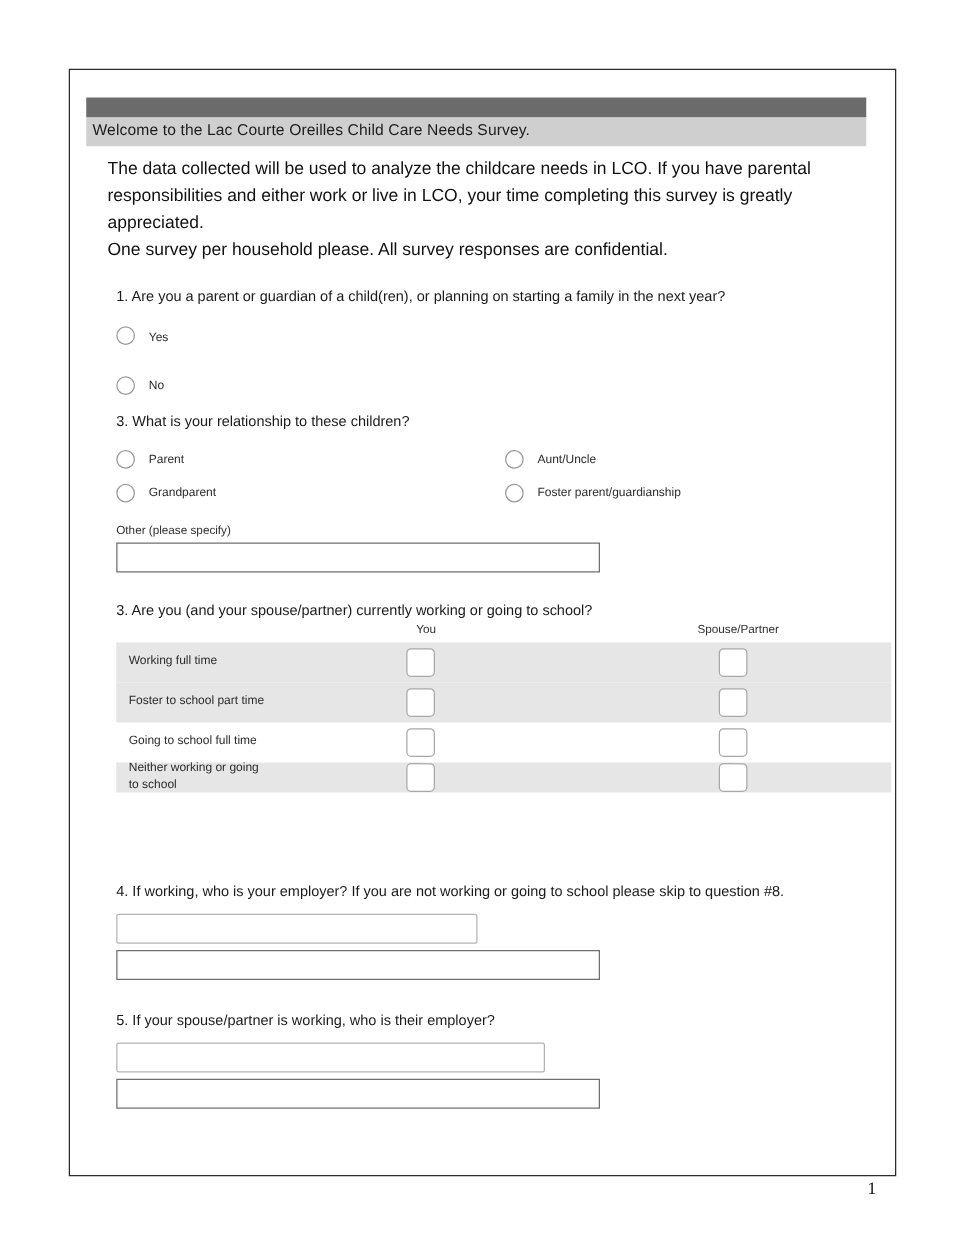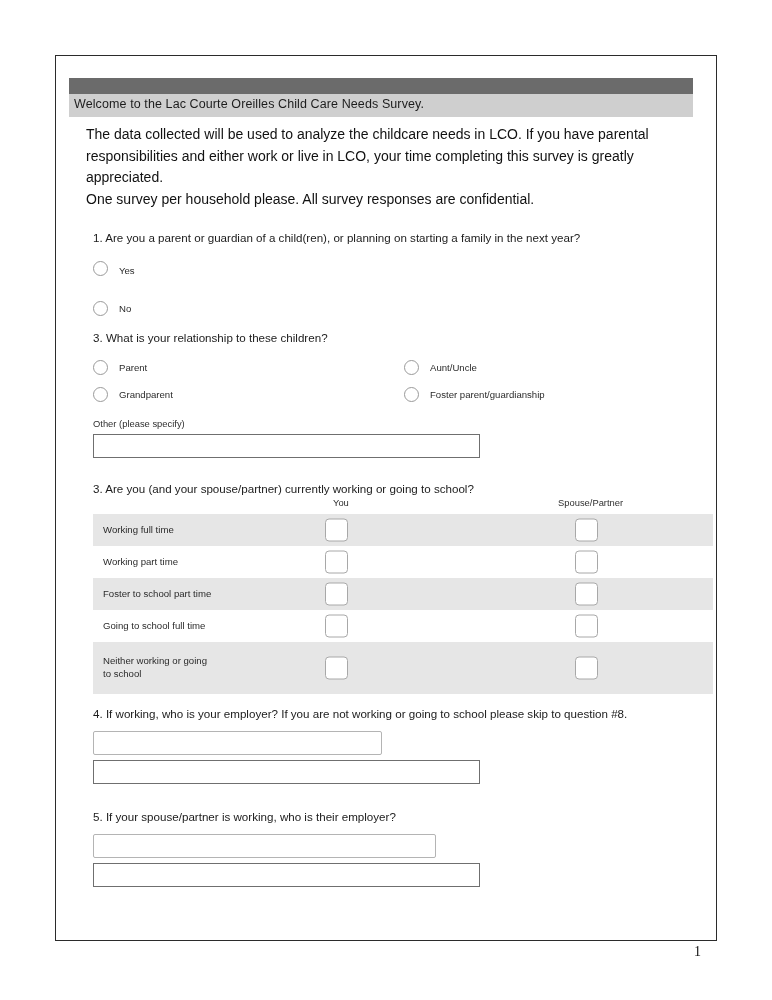--- a/index.html
+++ b/index.html
@@ -128,21 +128,21 @@
     position: absolute;
     font-size: 9.4px;
     color: #2f2f2f;
     white-space: nowrap;
   }
   .matrix-row {
     position: relative;
     width: 620px;
     height: 32px;
   }
-  .matrix-row.tall { height: 52px; }
+  .matrix-row.tall { height: 24px; }
   .matrix-row.shaded { background: #e6e6e6; }
   .matrix-row .row-label {
     position: absolute;
     left: 10px;
     top: 50%;
     transform: translateY(-50%);
     font-size: 9.6px;
     color: #2b2b2b;
     line-height: 1.35;
   }
@@ -227,25 +227,20 @@
         <span style="left:240px;">You</span>
         <span style="left:465px;">Spouse/Partner</span>
       </div>
 
       <div class="matrix-row shaded">
         <span class="row-label">Working full time</span>
         <span class="checkbox-sq cb-you"></span>
         <span class="checkbox-sq cb-spouse"></span>
       </div>
 
-      <div class="matrix-row">
-        <span class="row-label">Working part time</span>
-        <span class="checkbox-sq cb-you"></span>
-        <span class="checkbox-sq cb-spouse"></span>
-      </div>
 
       <div class="matrix-row shaded">
         <span class="row-label">Foster to school part time</span>
         <span class="checkbox-sq cb-you"></span>
         <span class="checkbox-sq cb-spouse"></span>
       </div>
 
       <div class="matrix-row">
         <span class="row-label">Going to school full time</span>
         <span class="checkbox-sq cb-you"></span>

